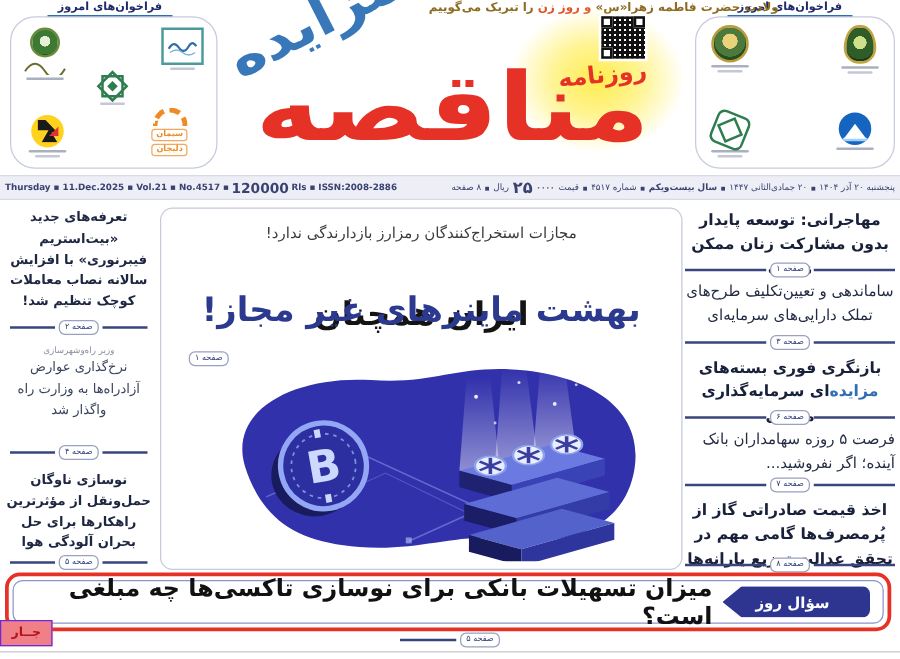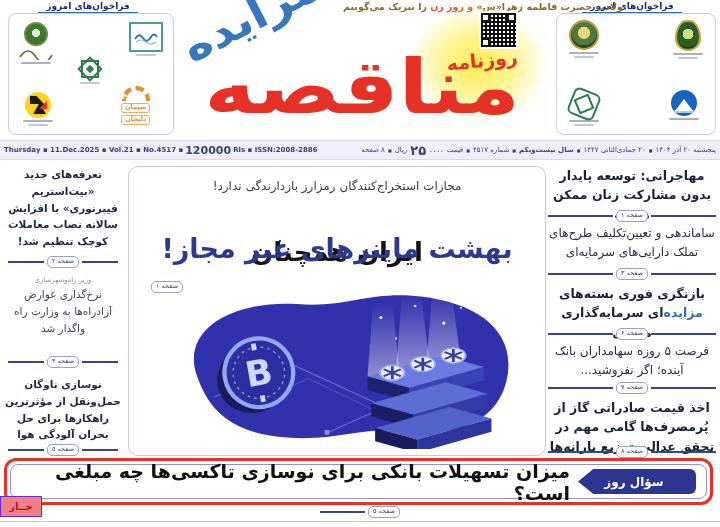--- a/index.html
+++ b/index.html
@@ -1,21 +1,21 @@
 <!DOCTYPE html>
 <html lang="fa"><head>
 <meta charset="utf-8">
 <style>
   html,body{margin:0;padding:0;background:#fff;}
   #page{position:relative;width:720px;height:527px;background:#fff;overflow:hidden;
         font-family:"DejaVu Sans",sans-serif;}
   
   .calls-title{position:absolute;top:1px;font-size:9px;font-weight:bold;color:#1f2a6b;
     direction:rtl;text-align:center;padding-bottom:1px;border-bottom:2px solid #2f6eb3;}
-  .calls-box{position:absolute;border:1px solid #c7ccdb;border-radius:8px;background:#fff;}
+  .calls-box{position:absolute;border:1px solid #c7ccdb;border-radius:20px;background:#fff;}
   .logo{position:absolute;display:flex;flex-direction:column;align-items:center;gap:2px;}
   .cap{width:30px;height:2px;background:#aab0bf;border-radius:1px;}
   .cap2{width:20px;height:2px;background:#c3c8d4;border-radius:1px;}
   .l-army{width:26px;height:26px;border-radius:50%;
     background:radial-gradient(circle at 50% 42%,#e8d27a 0 30%,#4d7a3c 31% 62%,#274e1f 63%);
     border:2px solid #b99c3e;}
   .l-police{width:22px;height:27px;border-radius:45% 45% 48% 48%/60% 60% 40% 40%;
     background:radial-gradient(circle at 50% 45%,#cfe08a 0 28%,#2f5d28 29% 70%,#1c3d17 71%);
     border:2px solid #c2a33f;}
   .l-geo{width:24px;height:24px;border:2px solid #2e7d4f;border-radius:6px;transform:rotate(22deg);
@@ -242,21 +242,21 @@
         <i></i>
       </div>
     <div class="r-item bold" style="top:120px;">
       <span>بازنگری فوری بسته‌های </span><span class="blue">مزایده</span><span>‌ای سرمایه‌گذاری معدنی</span>
     </div>
     <div class="rule r-rule" style="top:164px;">
         <i></i>
         <span class="pill">صفحه ۶</span>
         <i></i>
       </div>
-    <div class="r-item reg" style="top:178px;">فرصت ۵ روزه سهامداران بانک آینده؛ اگر نفروشید...</div>
+    <div class="r-item reg" style="top:178px;text-align:right;">فرصت ۵ روزه سهامداران بانک آینده؛ اگر نفروشید...</div>
     <div class="rule r-rule" style="top:218px;">
         <i></i>
         <span class="pill">صفحه ۷</span>
         <i></i>
       </div>
     <div class="r-item bold" style="top:234px;">اخذ قیمت صادراتی گاز از پُرمصرف‌ها گامی مهم در تحقق عدالت توزیع یارانه‌ها</div>
     <div class="rule r-rule" style="top:282px;">
         <i></i>
         <span class="pill">صفحه ۸</span>
         <i></i>

